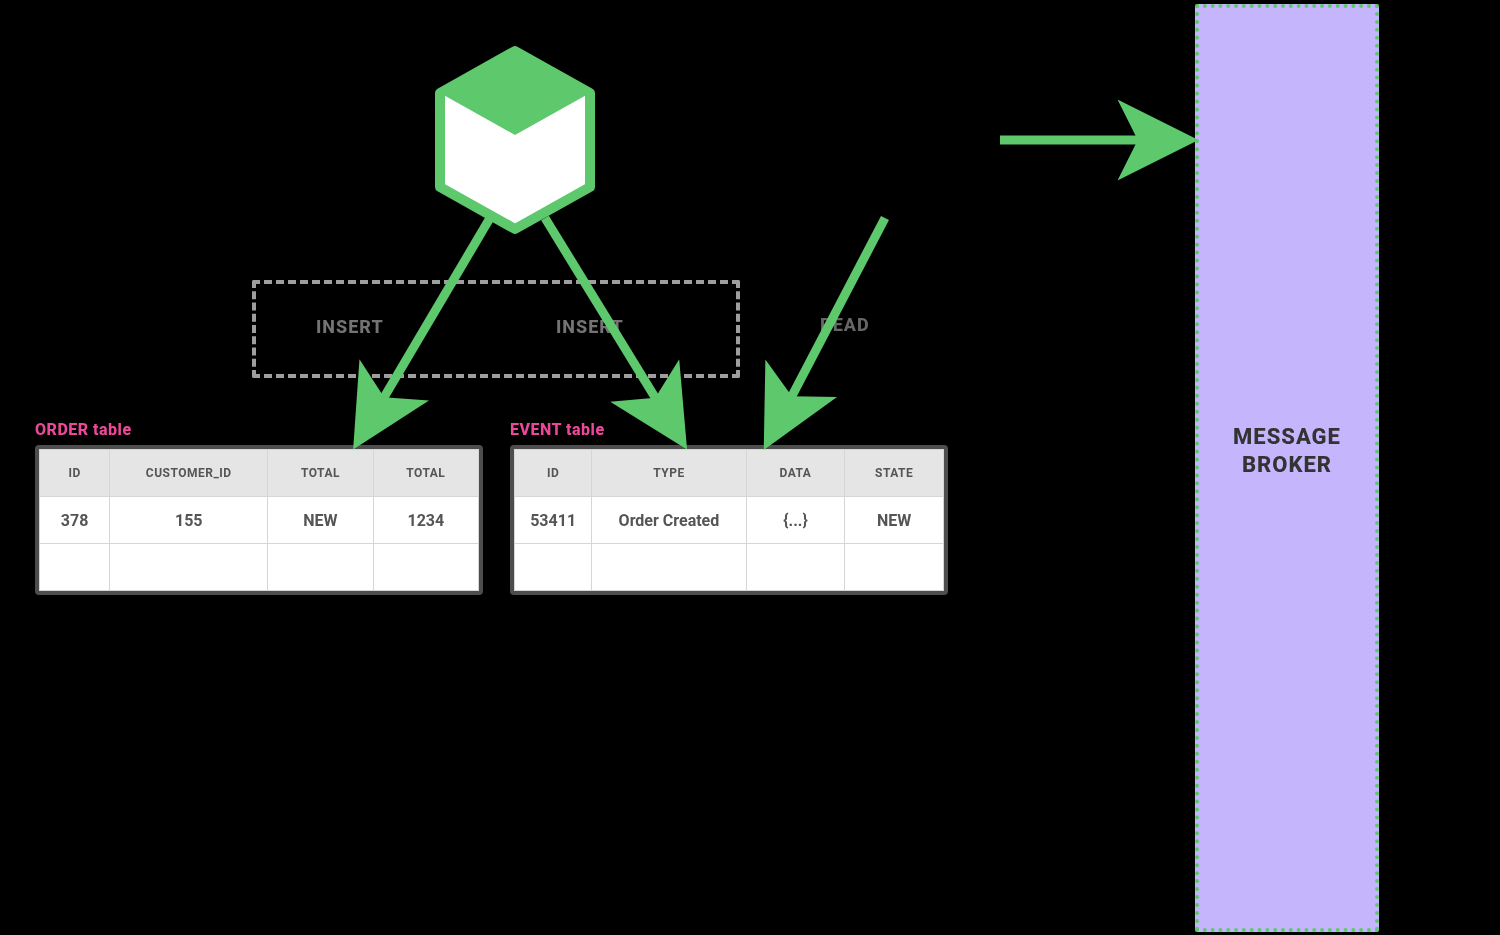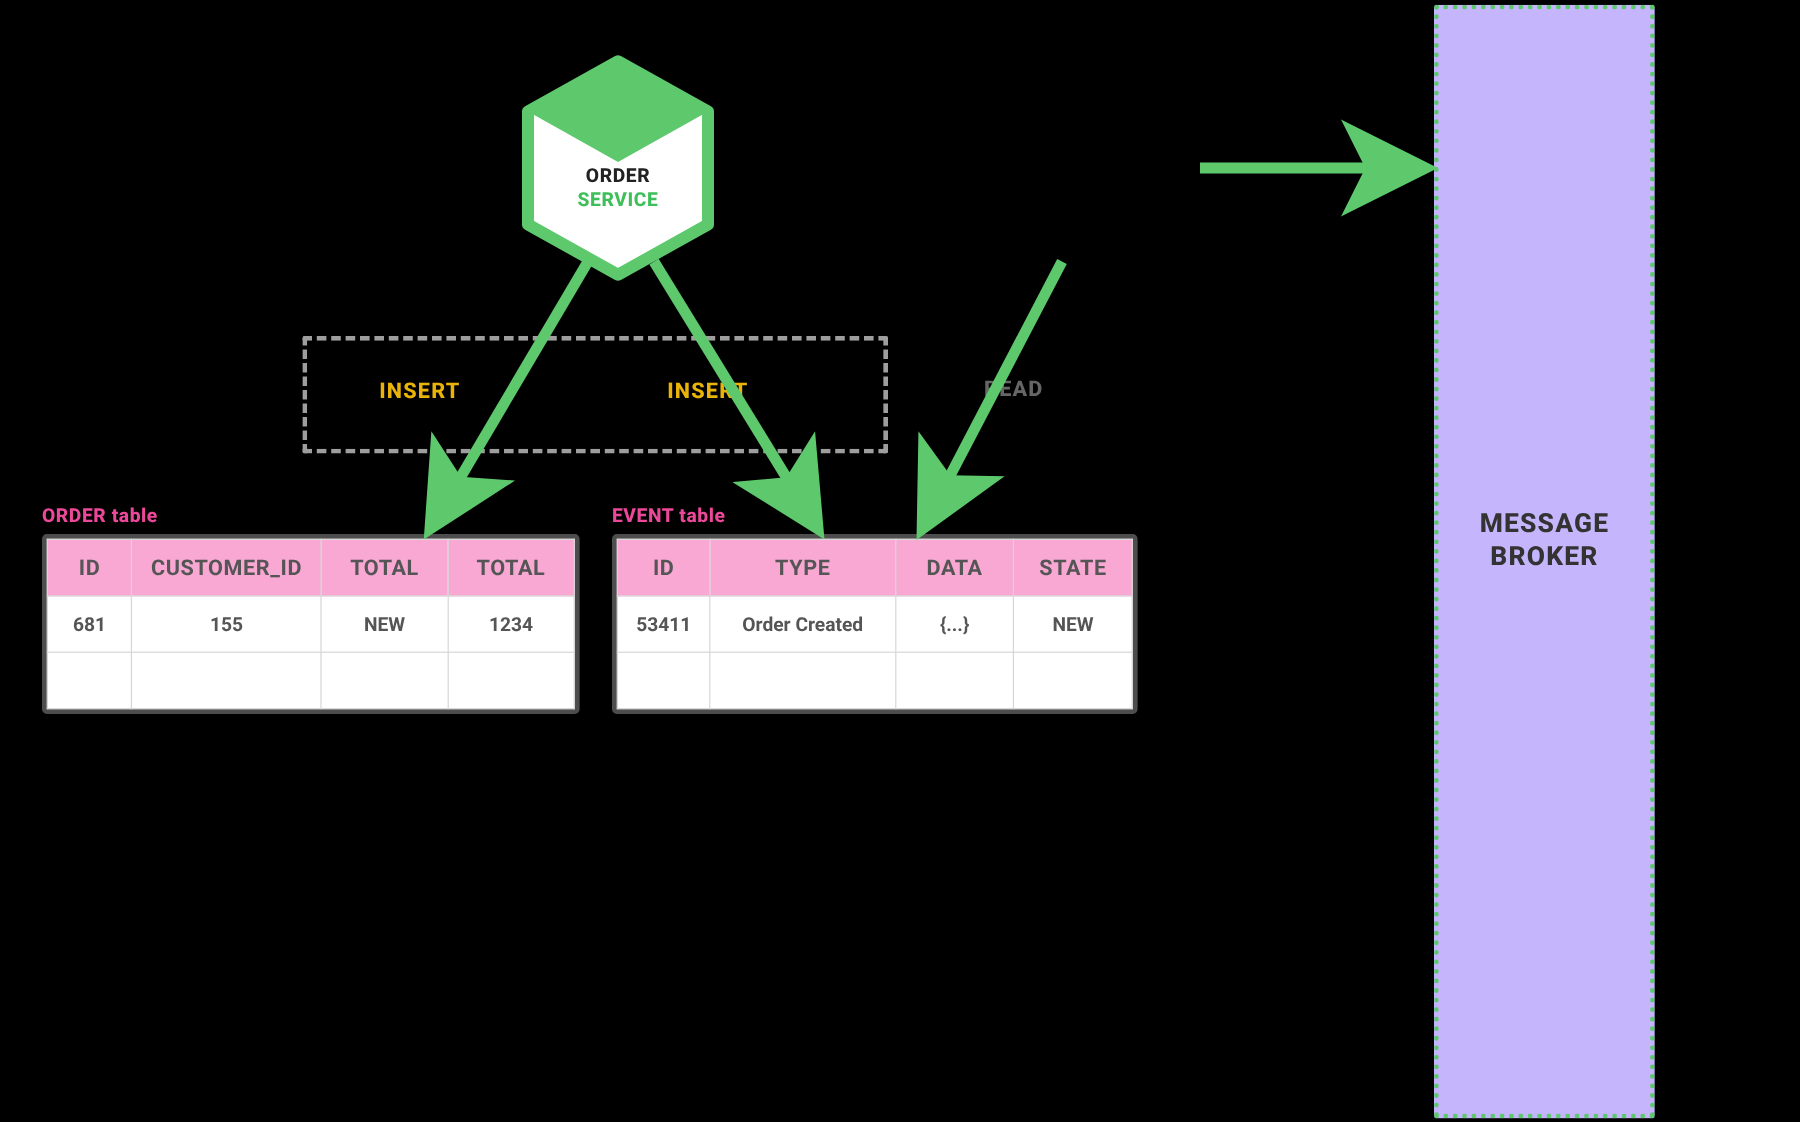--- a/index.html
+++ b/index.html
@@ -5,53 +5,49 @@
   html,body{margin:0;padding:0;background:#000;width:1500px;height:935px;overflow:hidden;font-family:-apple-system,BlinkMacSystemFont,"Segoe UI",Roboto,Arial,sans-serif;}
   .stage{position:relative;width:1500px;height:935px;}
   
   .hex{position:absolute;width:170px;height:190px;}
   .hex svg{position:absolute;top:0;left:0;width:100%;height:100%;}
   .hex .hex-label{position:absolute;top:92px;left:0;width:100%;text-align:center;font-weight:800;font-size:16px;letter-spacing:.5px;line-height:1.25;color:#111;}
   .hex .hex-label .primary{display:block;color:#222;}
   .hex .hex-label .secondary{display:block;color:#3fbf5a;}
   
   .txn{position:absolute;border:4px dashed #9e9e9e;border-radius:2px;}
-  .txn .step{position:absolute;font-weight:800;font-size:18px;letter-spacing:1px;color:#eab308;}
+  .txn .step{position:absolute;font-weight:800;font-size:18px;letter-spacing:1px;color:#737373;}
   
   .readlbl{position:absolute;font-weight:800;font-size:18px;letter-spacing:1px;color:#666;}
   
   .tablecap{position:absolute;font-weight:800;font-size:16px;letter-spacing:.5px;color:#ec4899;}
   .card{position:absolute;background:#fff;border:4px solid #4d4d4d;border-radius:4px;box-shadow:6px 6px 0 rgba(0,0,0,.6);}
   table{border-collapse:collapse;width:100%;table-layout:fixed;}
   th,td{border:1px solid #d6d6d6;text-align:center;font-weight:700;color:#555;}
-  th{background:#f9a8d4;font-size:18px;letter-spacing:.5px;height:44px;}
+  th{background:#e5e5e5;font-size:12px;letter-spacing:.5px;height:44px;}
   td{font-size:16px;color:#555;height:44px;}
   tr.empty td{height:44px;}
   
   .broker{position:absolute;background:#c4b5fd;border:4px dotted #5ec86d;border-radius:2px;}
   .broker .btitle{position:absolute;top:415px;left:0;width:100%;text-align:center;font-weight:800;font-size:22px;letter-spacing:1px;color:#333;line-height:1.25;}
   
   .arrows{position:absolute;top:0;left:0;width:1500px;height:935px;pointer-events:none;}
 </style>
 </head>
 <body>
 
 <div class="stage">
 
   <div class="hex" style="left:430px;top:45px;">
     <svg viewBox="0 0 170 190">
 
       <polygon points="85,6 160,48 160,142 85,184 10,142 10,48" fill="#ffffff" stroke="#5ec86d" stroke-width="10" stroke-linejoin="round"></polygon>
 
       <polygon points="85,6 160,48 85,90 10,48" fill="#5ec86d"></polygon>
     </svg>
-    <div class="hex-label">
-      <span class="primary">ORDER</span>
-      <span class="secondary">SERVICE</span>
-    </div>
   </div>
 
 
   <div class="txn" style="left:252px;top:280px;width:480px;height:90px;">
     <div class="step" style="left:60px;top:32px;">INSERT</div>
     <div class="step" style="left:300px;top:32px;">INSERT</div>
   </div>
 
   <div class="readlbl" style="left:820px;top:314px;">READ</div>
 
@@ -67,21 +63,21 @@
       <thead>
           <tr>
         <th>ID</th>
         <th>CUSTOMER_ID</th>
         <th>TOTAL</th>
         <th>TOTAL</th>
       </tr>
         </thead>
       <tbody>
         <tr>
-          <td>681</td>
+          <td>378</td>
           <td>155</td>
           <td>NEW</td>
           <td>1234</td>
         </tr>
         <tr class="empty">
             <td></td>
             <td></td>
             <td></td>
             <td></td>
           </tr>

